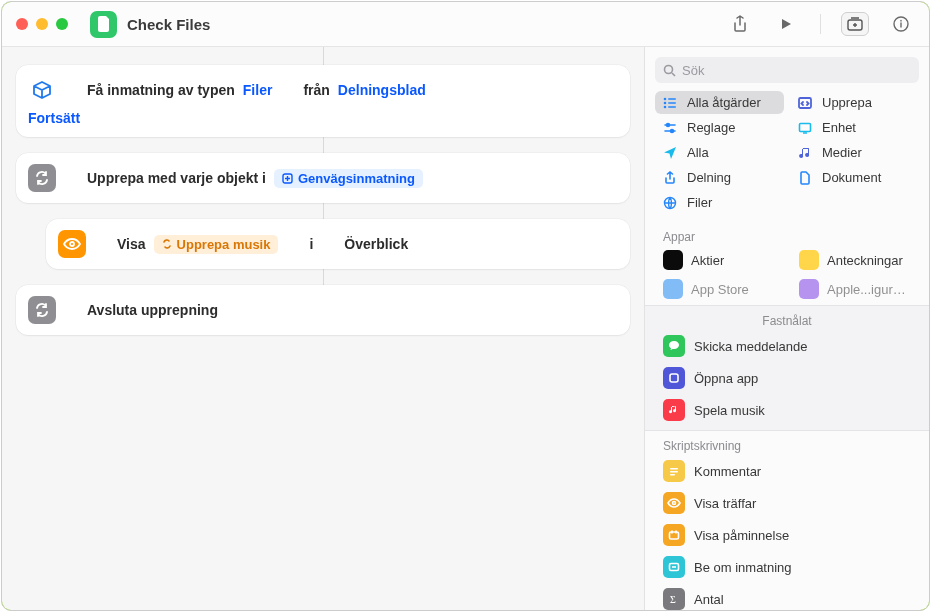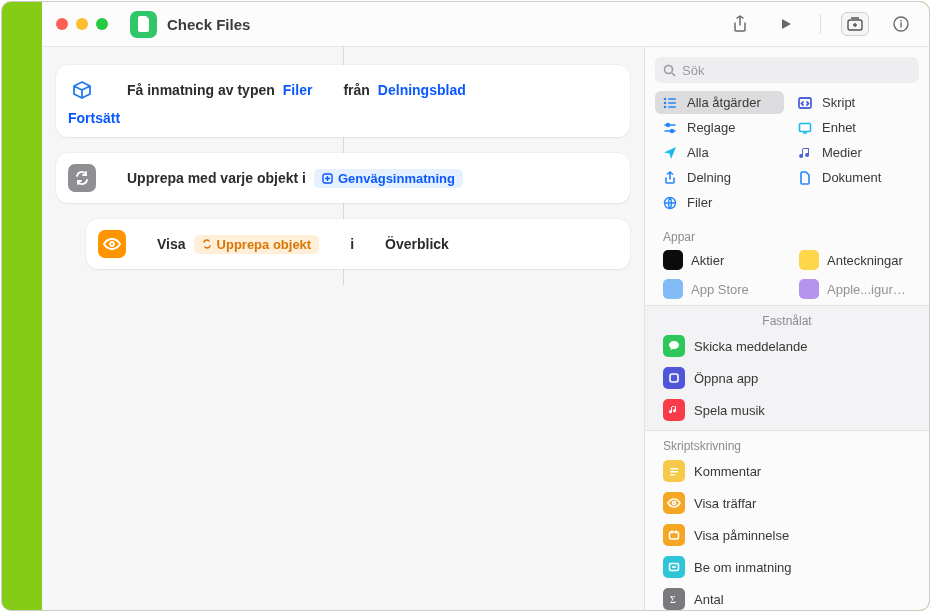--- a/index.html
+++ b/index.html
@@ -15,21 +15,20 @@
   .window {
     width: 929px;
     height: 610px;
     margin: 1px;
     border: 1px solid #ccc;
     border-radius: 10px;
     overflow: hidden;
     display: flex;
     flex-direction: column;
     background: #84cc16;
-    padding-left: 40px;
   }
   .titlebar {
     height: 45px;
     display: flex;
     align-items: center;
     padding: 0 14px;
     border-bottom: 1px solid #e5e5e5;
     background: #fcfcfc;
     position: relative;
   }
@@ -419,30 +418,40 @@
                   <circle cx="9" cy="6" r="2"></circle>
                 </svg>
             </div>
             <span class="act-text">Visa</span>
             <span class="pill" style="background:rgba(255,149,0,0.15);color:#d97706">
               <span class="pill-icon">
                 <svg width="10" height="10" viewBox="0 0 10 10" fill="none" stroke="#d97706" stroke-width="1.6" stroke-linecap="round">
                     <path d="M2 3a3 3 0 0 1 5-1M8 7a3 3 0 0 1-5 1"></path>
                   </svg>
               </span>
-              <span>Upprepa objekt</span>
+              <span>Upprepa musik</span>
             </span>
             <span class="act-text">i</span>
             <span class="act-text">Överblick</span>
           </div>
         </div>
       </div>
 
       <div class="connector"></div>
 
+      <div class="action-card">
+        <div class="action-row">
+          <div class="act-icon gray">
+            <svg width="16" height="16" viewBox="0 0 16 16" fill="none" stroke="#fff" stroke-width="1.8" stroke-linecap="round">
+                <path d="M3 6a5 5 0 0 1 9-2M13 10a5 5 0 0 1-9 2M12 2v3h-3M4 14v-3h3"></path>
+              </svg>
+          </div>
+          <span class="act-text">Avsluta upprepning</span>
+        </div>
+      </div>
 
     </div>
 
     <div class="sidebar">
       <div class="search-wrap">
         <div class="search-box">
           <svg width="13" height="13" viewBox="0 0 13 13" fill="none" stroke="#9a9aa0" stroke-width="1.6">
               <circle cx="5.5" cy="5.5" r="4"></circle>
               <path d="M9 9l3 3"></path>
             </svg>
@@ -465,21 +474,21 @@
               </span>
               <span class="txt">Alla åtgärder</span>
             </div>
             <div class="cat-item">
               <span class="cat-icon ci-indigo">
                 <svg width="14" height="14" viewBox="0 0 14 14" fill="none" stroke="currentColor" stroke-width="1.8" stroke-linecap="round">
                   <rect x="1" y="2" width="12" height="10" rx="1.5"></rect>
                   <path d="M5 6l-1.5 1.5L5 9M9 6l1.5 1.5L9 9"></path>
                 </svg>
               </span>
-              <span class="txt">Skript</span>
+              <span class="txt">Upprepa</span>
             </div>
           </div>
           <div class="cat-row">
             <div class="cat-item">
               <span class="cat-icon ci-blue">
                 <svg width="14" height="14" viewBox="0 0 14 14" fill="none" stroke="currentColor" stroke-width="1.6" stroke-linecap="round">
                   <path d="M2 4h10M2 10h10"></path>
                   <circle cx="5" cy="4" r="1.5" fill="currentColor"></circle>
                   <circle cx="9" cy="10" r="1.5" fill="currentColor"></circle>
                 </svg>

